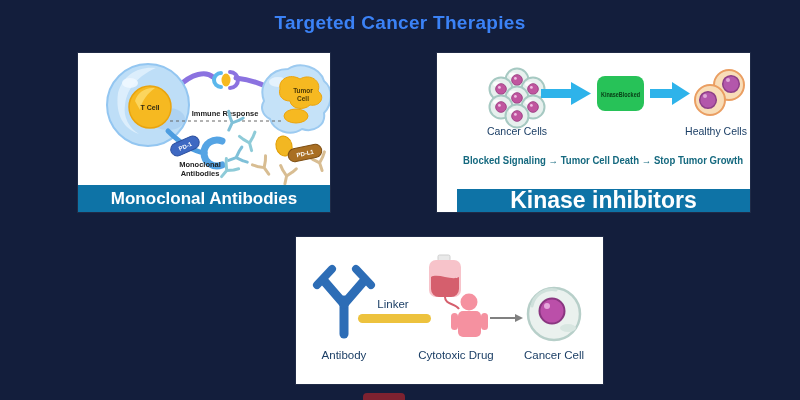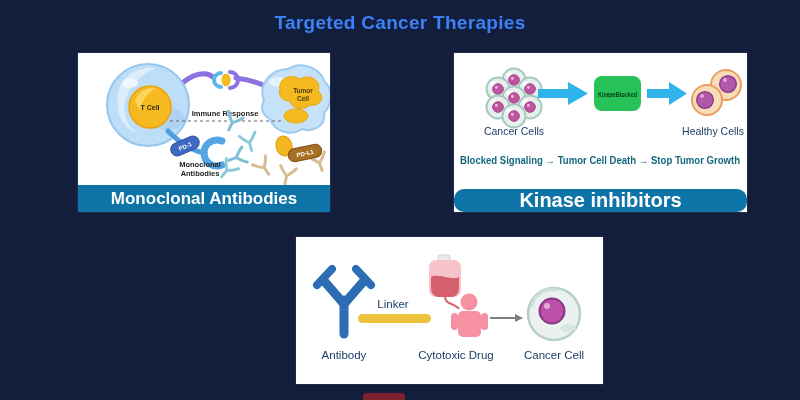--- a/index.html
+++ b/index.html
@@ -7,22 +7,22 @@
   .stage{position:absolute;inset:0;}
   .title{position:absolute;top:12px;left:0;width:100%;text-align:center;color:#3b82f6;
          font-size:19px;font-weight:bold;letter-spacing:.3px;}
   .panel{position:absolute;background:var(--panel-white,#fff);display:flex;flex-direction:column;
          box-shadow:0 0 0 1px rgba(255,255,255,.06);}
   .panel .art{flex:1 1 auto;display:block;}
   .panel-footer{background:var(--footer-blue,#0e73a6);color:#fff;font-weight:bold;text-align:right;
          display:flex;align-items:center;justify-content:center;flex:0 0 auto;}
   .p1{left:78px;top:53px;width:252px;height:159px;}
   .p1 .panel-footer{height:27px;font-size:17px;}
-  .p2{left:454px;top:53px;width:293px;height:159px;}
-  .p2 .panel-footer{height:23px;font-size:20px;border-radius:10px;}
+  .p2{left:437px;top:53px;width:293px;height:159px;padding-left:20px;}
+  .p2 .panel-footer{height:23px;font-size:23px;}
   .p3{left:296px;top:237px;width:307px;height:147px;}
   .p3 .panel-footer{height:26px;font-size:16px;}
   svg text{font-family:"Liberation Sans",sans-serif;}
   .lbl-navy{fill:var(--label-navy,#1c3f66);}
   .lbl-dark{fill:#222222;font-weight:bold;}
   .tagline{fill:var(--tagline-teal,#15697f);font-weight:bold;}
   .fill-arrow{fill:var(--arrow-blue,#2eb3ea);}
   .fill-green{fill:var(--kinase-green,#27c258);}
   .stroke-ab{stroke:var(--antibody-blue,#2d6db6);}
   .fill-linker{fill:var(--linker-yellow,#edc23d);}

